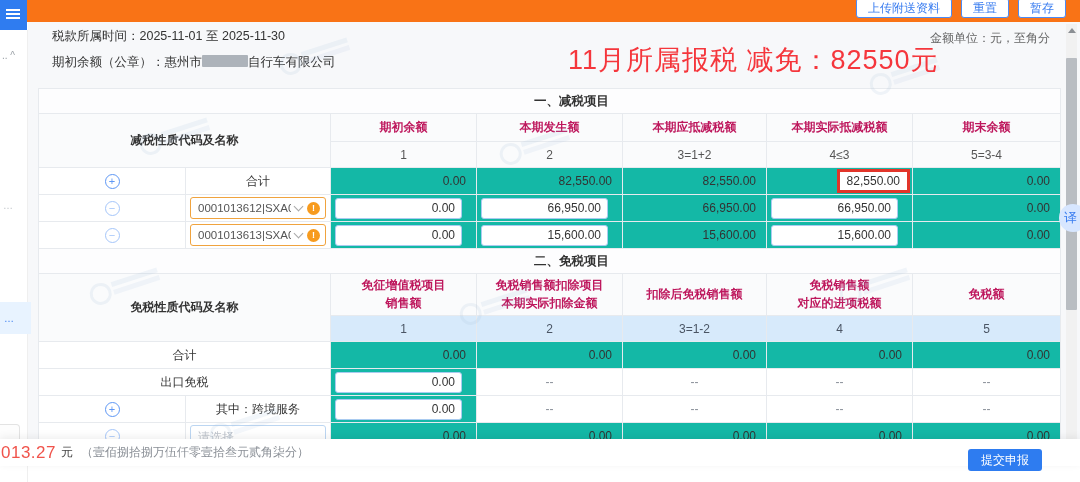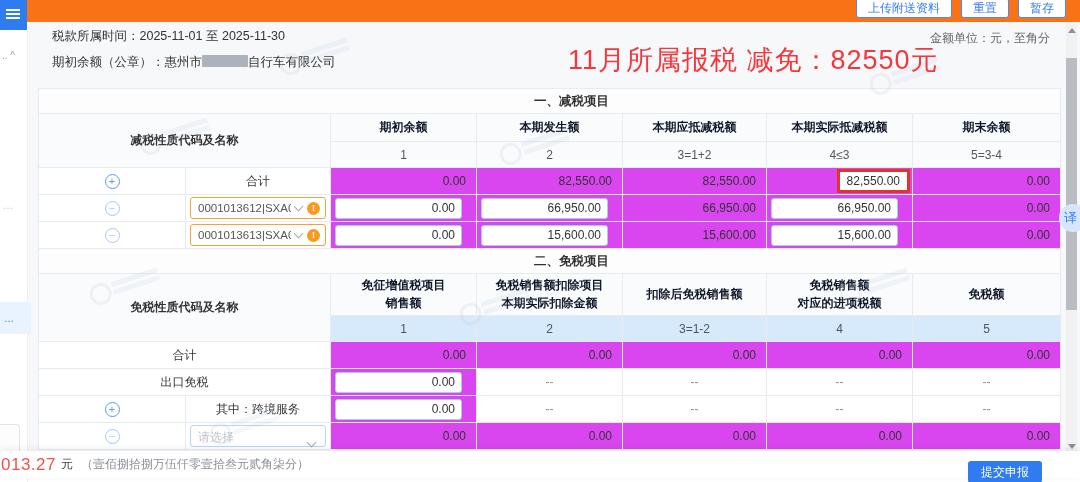--- a/index.html
+++ b/index.html
@@ -29,26 +29,26 @@
   .redact-block{display:inline-block;width:46px;height:12px;background:#adb3ba;vertical-align:-1px;border-radius:1px;}
   .unit-note{position:absolute;right:30px;top:8px;color:#666;font-size:12px;}
   .red-annotation{position:absolute;left:540px;top:20px;color:#f5363c;font-size:27px;font-weight:500;letter-spacing:1px;z-index:5;}
 
   
   .tables{position:absolute;left:10px;top:66px;width:1022px;z-index:2;}
   table{border-collapse:collapse;table-layout:fixed;width:1022px;background:#fff;}
   td{border:1px solid #e7eaee;font-size:12px;color:#333;padding:0;overflow:hidden;}
   .t2{margin-top:-1px;}
   .title-cell{background:#fdfdfe;text-align:center;font-weight:bold;font-size:12.5px;color:#333;padding-left:44px;}
-  .hdr{background:#fafbfc;text-align:center;font-weight:bold;color:#0f172a;}
+  .hdr{background:#fafbfc;text-align:center;font-weight:bold;color:#be185d;}
   .hdr div{line-height:1.45;}
   .idx{background:#fafbfc;text-align:center;color:#555;font-weight:normal;}
   .idx-blue{background:#d7eafb;text-align:center;color:#4a5а64;color:#4a5564;}
   .name-header{background:#fafbfc;text-align:center;font-weight:bold;}
-  .num-cell{text-align:right;padding-right:10px;background:#d946ef;}
+  .num-cell{text-align:right;padding-right:10px;background:#14b8a6;}
   .dash-cell{text-align:center;color:#8a9099;background:#fff;}
   .center-cell{text-align:center;background:#fff;}
   .icon-cell{text-align:center;background:#fff;}
   .r25{height:25px;} .r28{height:28px;} .r26{height:26px;} .r27{height:27px;} .r42{height:42px;}
 
   .circle-icon{display:inline-flex;align-items:center;justify-content:center;width:13px;height:13px;border:1px solid #5e97f5;border-radius:50%;color:#5e97f5;font-size:11px;line-height:1;cursor:pointer;user-select:none;}
   .circle-icon.minus{border-color:#a5c6fa;color:#a5c6fa;}
 
   .cell-input{display:block;box-sizing:border-box;width:calc(100% - 8px);margin:0 4px;height:21px;border:1px solid #a9cbf0;border-radius:3px;background:#fff;text-align:right;padding:0 6px;font-size:12px;color:#333;font-family:"Liberation Sans",sans-serif;outline:none;}
 
@@ -70,21 +70,21 @@
   .scroll-arrow.down{bottom:4px;border-top:5px solid #8b8f94;}
   .translate-badge{position:absolute;right:-7px;top:182px;width:28px;height:28px;border-radius:50%;background:#d7e6ff;color:#3a7df0;font-size:13px;display:flex;align-items:center;justify-content:flex-start;padding-left:5px;box-sizing:border-box;z-index:6;cursor:pointer;}
 
   .wechat-watermark{position:absolute;left:645px;top:392px;display:flex;align-items:center;gap:11px;color:rgba(105,105,105,.62);font-size:30px;font-weight:600;letter-spacing:2px;z-index:5;pointer-events:none;white-space:nowrap;}
 
   .bg-mark{position:absolute;width:80px;height:24px;transform:rotate(-18deg);pointer-events:none;z-index:3;}
   .bg-mark::before{content:"";position:absolute;left:0;top:2px;width:16px;height:16px;border:3px solid rgba(165,190,220,.16);border-radius:50%;}
   .bg-mark::after{content:"";position:absolute;left:24px;top:5px;width:48px;height:5px;background:rgba(165,190,220,.14);box-shadow:0 8px 0 rgba(165,190,220,.12);}
 
   
-  .bottom-bar{position:absolute;left:0;right:0;bottom:4px;height:27px;background:#fff;box-shadow:0 -2px 8px rgba(0,0,0,.07);z-index:10;display:flex;align-items:center;}
+  .bottom-bar{position:absolute;left:0;right:0;bottom:16px;height:27px;background:#fff;box-shadow:0 -2px 8px rgba(0,0,0,.07);z-index:10;display:flex;align-items:center;}
   .amount-red{color:#f0534b;font-size:17px;font-weight:500;margin-left:1px;letter-spacing:.5px;}
   .amount-unit{color:#444;font-size:12px;margin-left:5px;}
   .amount-words{color:#8a8f96;font-size:12px;margin-left:8px;}
   .submit-btn{position:absolute;right:38px;top:10px;height:22px;padding:0 13px;background:#2e7cf0;color:#fff;border:none;border-radius:3px;font-size:12px;display:flex;align-items:center;cursor:pointer;}
 </style>
 </head>
 <body>
 
 <div class="app">
 

